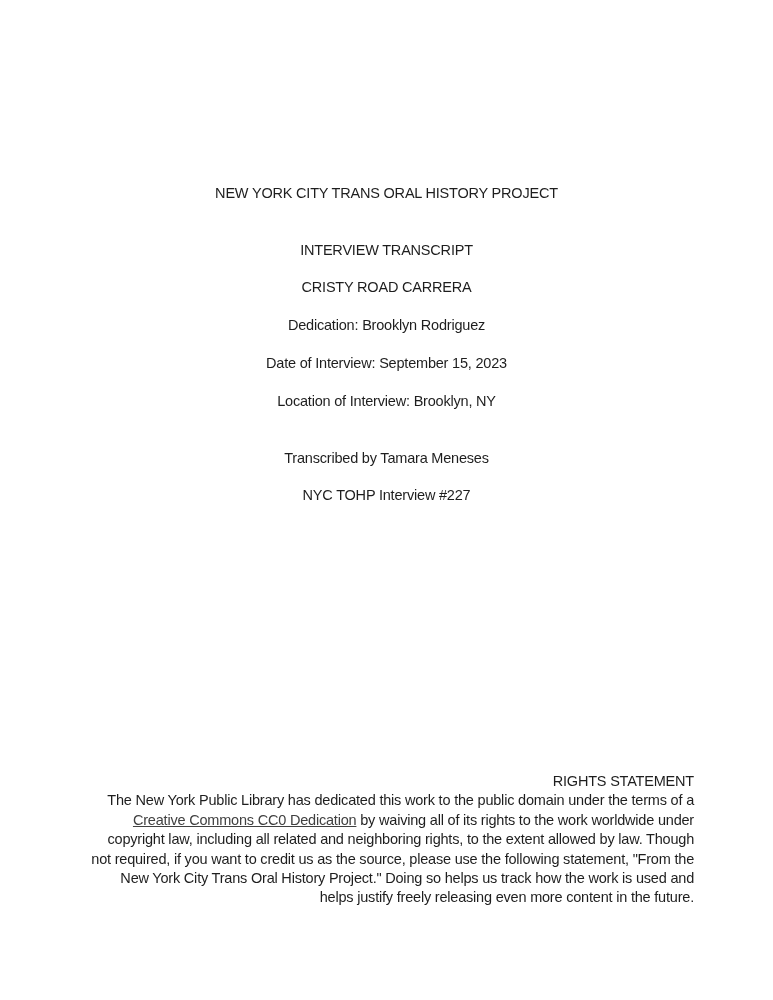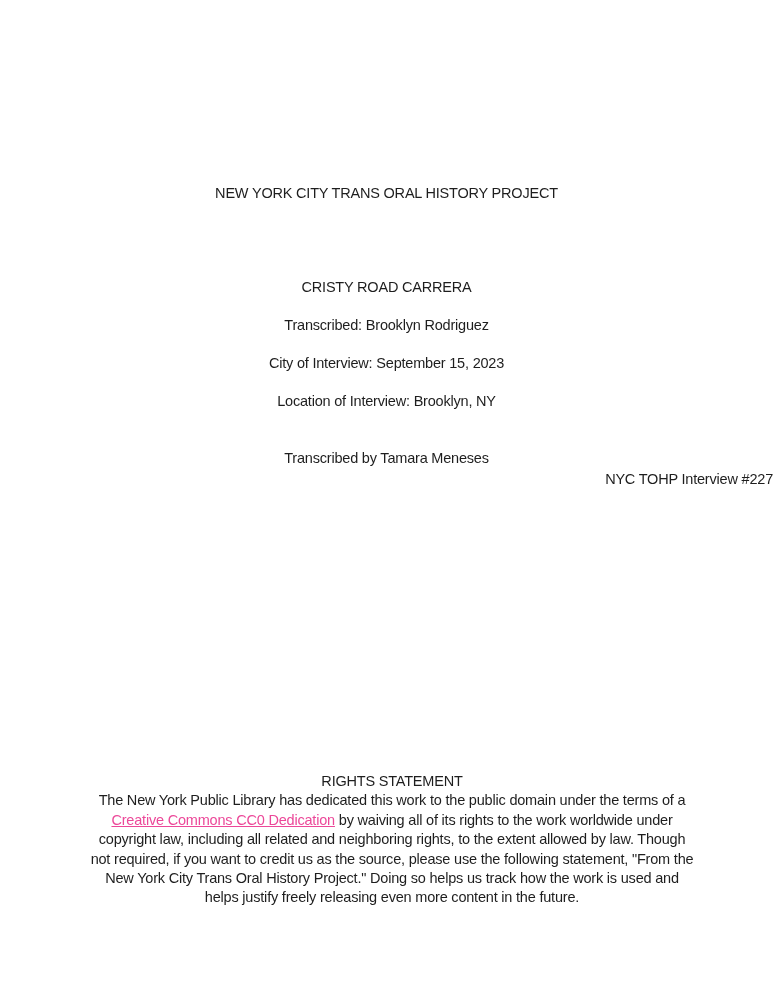--- a/index.html
+++ b/index.html
@@ -27,54 +27,55 @@
     white-space: nowrap;
   }
   .bold { font-weight: normal; }
   .pos-title        { top: 185px; }
   .pos-subtitle     { top: 242px; }
   .pos-interviewee  { top: 279px; text-align: center; }
   .pos-interviewer  { top: 317px; }
   .pos-date         { top: 355px; }
   .pos-location     { top: 393px; }
   .pos-transcribed  { top: 450px; }
-  .pos-number       { top: 471px; text-align: right; }
+  .pos-number       { top: 487px; }
   .rights {
     position: absolute;
     top: 772px;
     left: 90px;
     width: 604px;
     line-height: 19.4px;
-    text-align: center;
+    text-align: right;
   }
   .rights p { margin: 0; }
   .rights-heading { font-weight: normal; }
   a.cc-link {
-    color: #ec4899;
+    color: #404040;
     text-decoration: underline;
     cursor: pointer;
   }
 </style>
 </head>
 <body>
 
 <div class="doc">
 
   <div class="center-line bold pos-title">NEW YORK CITY TRANS ORAL HISTORY PROJECT</div>
 
+  <div class="center-line bold pos-subtitle">INTERVIEW TRANSCRIPT</div>
 
   <div class="center-line bold pos-interviewee">CRISTY ROAD CARRERA</div>
 
   <div class="center-line pos-interviewer">
-    <span class="bold">Transcribed:</span>
+    <span class="bold">Dedication:</span>
     <span>Brooklyn Rodriguez</span>
   </div>
 
   <div class="center-line pos-date">
-    <span class="bold">City of Interview:</span>
+    <span class="bold">Date of Interview:</span>
     <span>September 15, 2023</span>
   </div>
 
   <div class="center-line pos-transcribed">
     <span class="bold">Transcribed by</span>
     <span>Tamara Meneses</span>
   </div>
 
   <div class="center-line pos-location">
     <span class="bold">Location of Interview:</span>

